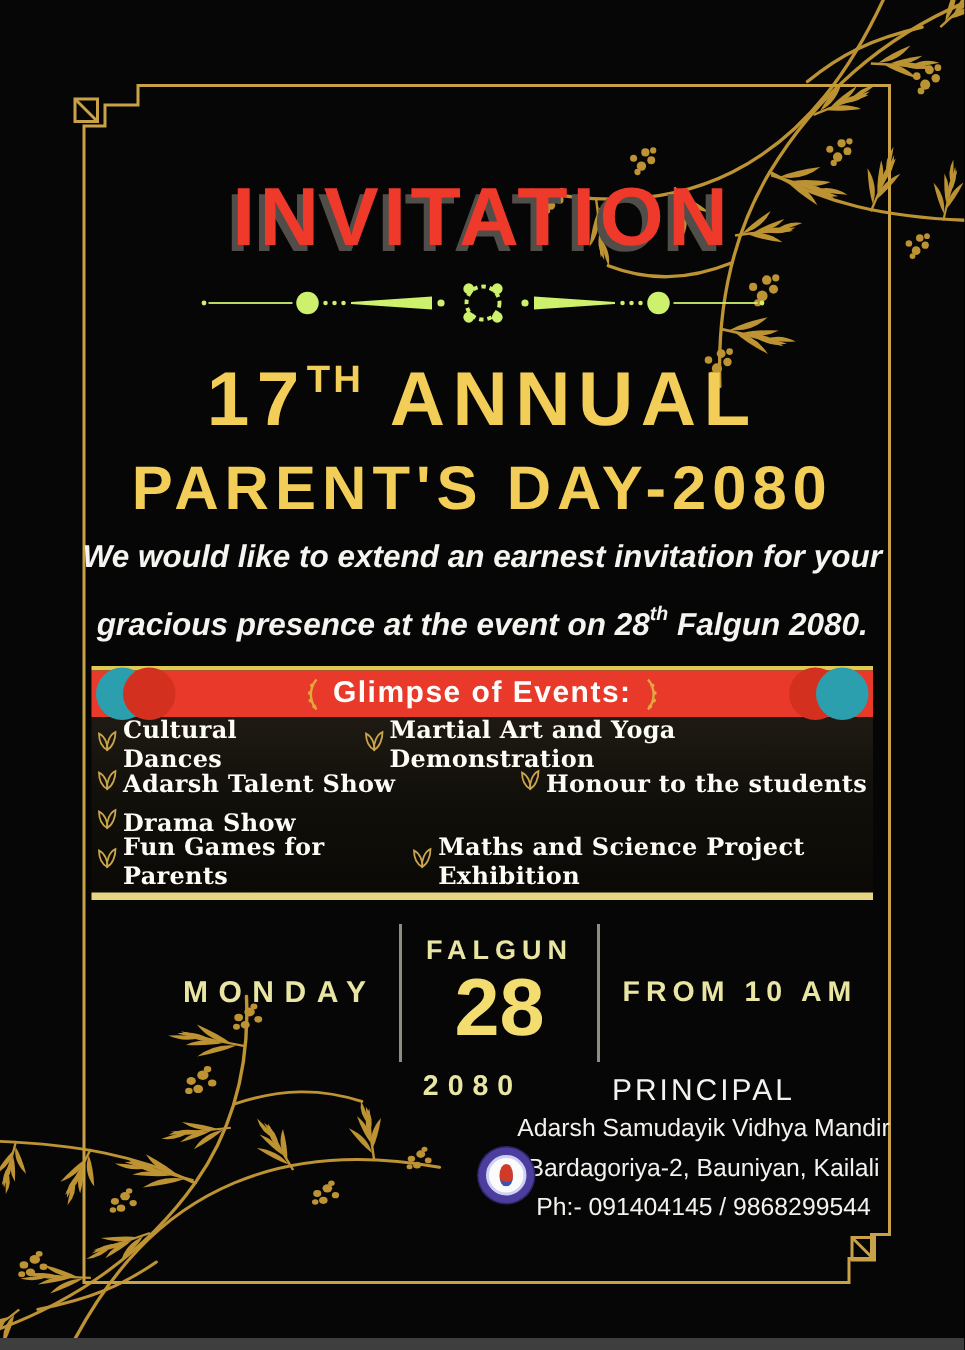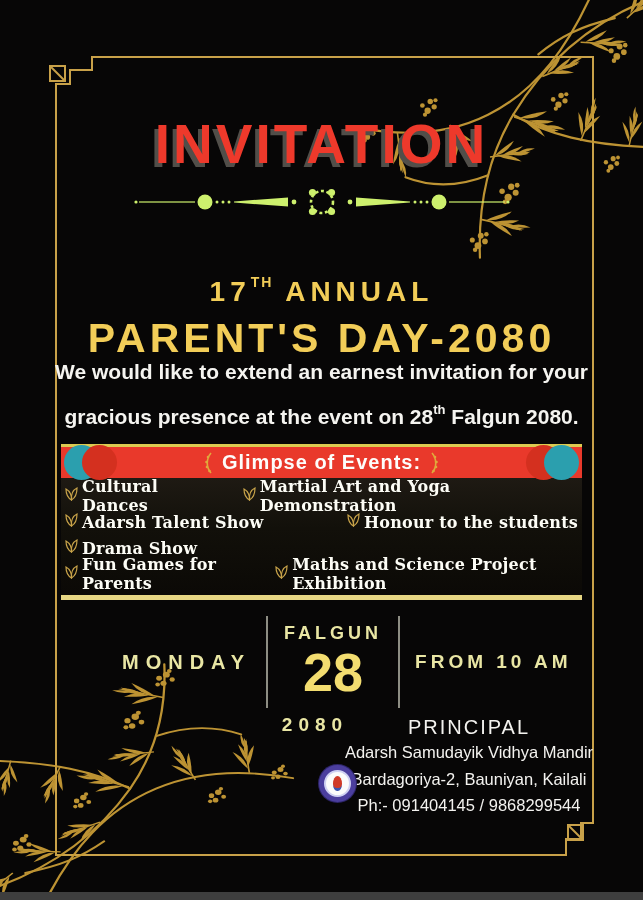--- a/index.html
+++ b/index.html
@@ -19,27 +19,27 @@
 
   
   .main-title{position:absolute;top:112px;left:0;width:100%;text-align:center;
     font-size:55px;font-weight:bold;letter-spacing:3px;color:#ee392b;
     text-shadow:-4px 4px 0 #514e49;}
 
   .divider{position:absolute;top:180px;left:50%;transform:translateX(-50%);}
 
   
   .heading{position:absolute;top:236px;left:0;width:100%;text-align:center;color:#f2cd58;font-weight:bold;}
-  .heading .line1{font-size:28px;letter-spacing:5px;margin-top:40px;}
+  .heading .line1{font-size:51px;letter-spacing:5px;}
   .heading .line1 sup{font-size:.5em;letter-spacing:2px;position:relative;top:-4px;}
   .heading .line2{font-size:41px;letter-spacing:4px;margin-top:7px;}
 
   
   .invite-text{position:absolute;top:350px;left:40px;width:563px;text-align:center;
-    color:#f5f4f0;font-size:21px;font-weight:bold;line-height:2.12;}
+    color:#f5f4f0;font-size:21px;font-weight:bold;line-height:2.12;font-style:italic;}
   .invite-text sup{font-size:.62em;position:relative;top:-2px;}
 
   
   .events-panel{position:absolute;top:444px;left:61px;width:521px;height:148px;
     background:linear-gradient(180deg,#262019 0%,#12100a 55%,#0b0906 100%);
     border-top:3px solid #dcca51;border-bottom:5px solid #e6d683;}
   .ribbon{position:relative;height:31px;background:#e9392b;display:flex;align-items:center;justify-content:center;gap:7px;}
   .ribbon-title{color:#fdfdfb;font-weight:bold;font-size:20px;letter-spacing:1px;}
   .venn{position:absolute;top:-2px;width:35px;height:35px;border-radius:50%;}
   .venn.teal{background:#2b9fae;}

